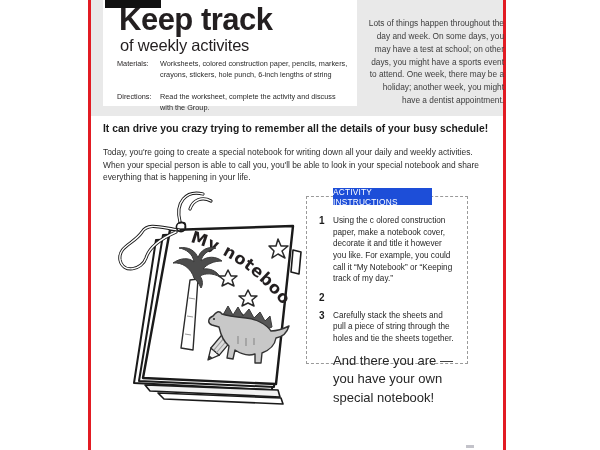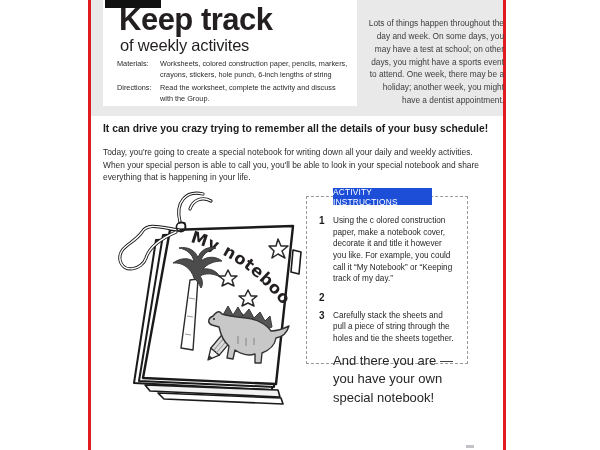--- a/index.html
+++ b/index.html
@@ -15,21 +15,21 @@
 
   .logo-stub { position:absolute; left:105px; top:0; width:56px; height:8px; background:#111; }
 
   .title-card { position:absolute; left:103px; top:0; width:254px; height:106px; background:#fff; }
   .title  { position:absolute; left:16px; top:4px; font-size:31px; font-weight:bold;
             letter-spacing:-0.5px; line-height:1.05; color:#231f20; }
   .subtitle { position:absolute; left:17px; top:36px; font-size:16.5px; font-weight:normal;
             letter-spacing:-0.2px; color:#231f20;text-align:center; }
   .meta-row { position:absolute; left:14px; display:flex; width:232px; }
   .meta-row.materials  { top:59px; }
-  .meta-row.directions { top:83px; }
+  .meta-row.directions { top:92px; }
   .meta-label { width:43px; flex:none; font-size:7.3px; font-weight:normal; line-height:1.5; }
   .meta-text  { flex:1; font-size:7.3px; line-height:1.5; color:#2b2b2b; }
 
   .side-note { position:absolute; left:368px; top:17px; width:136px; font-size:8.3px;
                line-height:1.55; color:#3d3d3d;text-align:right; }
 
   .lead { position:absolute; left:103px; top:123px; width:400px; font-size:10.3px;
           font-weight:bold; color:#1c1c1c; }
   .body-par { position:absolute; left:103px; top:146px; width:392px; font-size:8.4px;
               line-height:1.5; color:#2e2e2e; }

